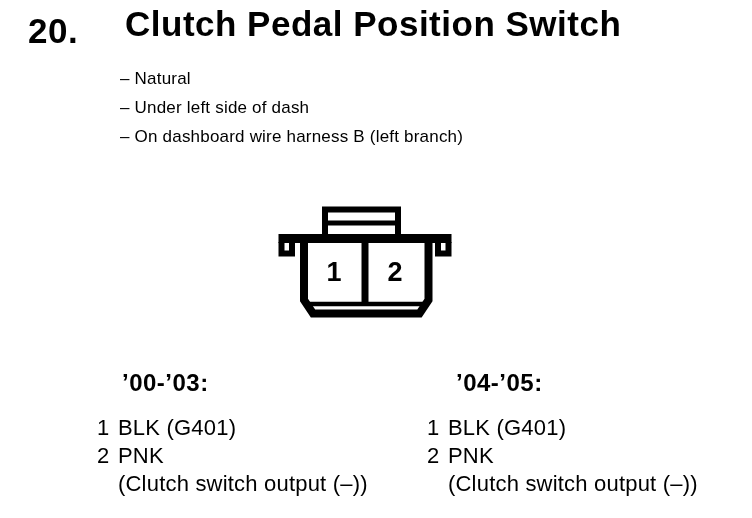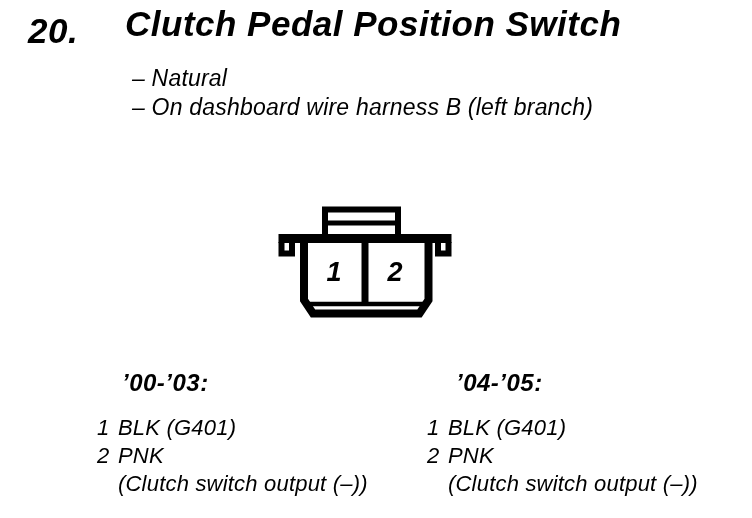--- a/index.html
+++ b/index.html
@@ -8,21 +8,20 @@
     background: #ffffff;
   }
   .page {
     position: relative;
     width: 752px;
     height: 518px;
     background: #ffffff;
     color: #000000;
     font-family: "Liberation Sans", sans-serif;
     overflow: hidden;
-    font-style: italic;
   }
   .item-number {
     position: absolute;
     left: 28px;
     top: 11px;
     font-size: 35px;
     font-weight: bold;
     letter-spacing: 0.5px;
   }
   .page-title {
@@ -30,23 +29,23 @@
     left: 125px;
     top: 4px;
     font-size: 35px;
     font-weight: bold;
     letter-spacing: 0.5px;
     white-space: nowrap;
     text-align: right;
   }
   .bullets {
     position: absolute;
-    left: 132px;
+    left: 120px;
     top: 64px;
-    font-size: 23px;
+    font-size: 17px;
     line-height: 29px;
     letter-spacing: 0.2px;
     white-space: nowrap;
   }
   .connector-svg {
     position: absolute;
     left: 260px;
     top: 195px;
   }
   .connector-svg text {
@@ -86,20 +85,21 @@
 </head>
 <body>
 
 <div class="page">
 
   <div class="item-number">20.</div>
   <div class="page-title">Clutch Pedal Position Switch</div>
 
   <div class="bullets">
     <div>– Natural</div>
+    <div>– Under left side of dash</div>
     <div>– On dashboard wire harness B (left branch)</div>
   </div>
 
   <svg class="connector-svg" width="210" height="135" viewBox="260 195 210 135">
     <rect x="325" y="209.5" width="73" height="30" fill="#ffffff" stroke="#000000" stroke-width="6"></rect>
     <line x1="322" y1="223" x2="401" y2="223" stroke="#000000" stroke-width="5"></line>
     <line x1="278.5" y1="238.5" x2="451.5" y2="238.5" stroke="#000000" stroke-width="9"></line>
     <path d="M 281.5 242 V 253.5 H 292 V 242" fill="none" stroke="#000000" stroke-width="6"></path>
     <path d="M 448.5 242 V 253.5 H 438 V 242" fill="none" stroke="#000000" stroke-width="6"></path>
     <path d="M 304 240 V 300 L 313 313.5 H 419.5 L 428.5 300 V 240" fill="none" stroke="#000000" stroke-width="8"></path>

